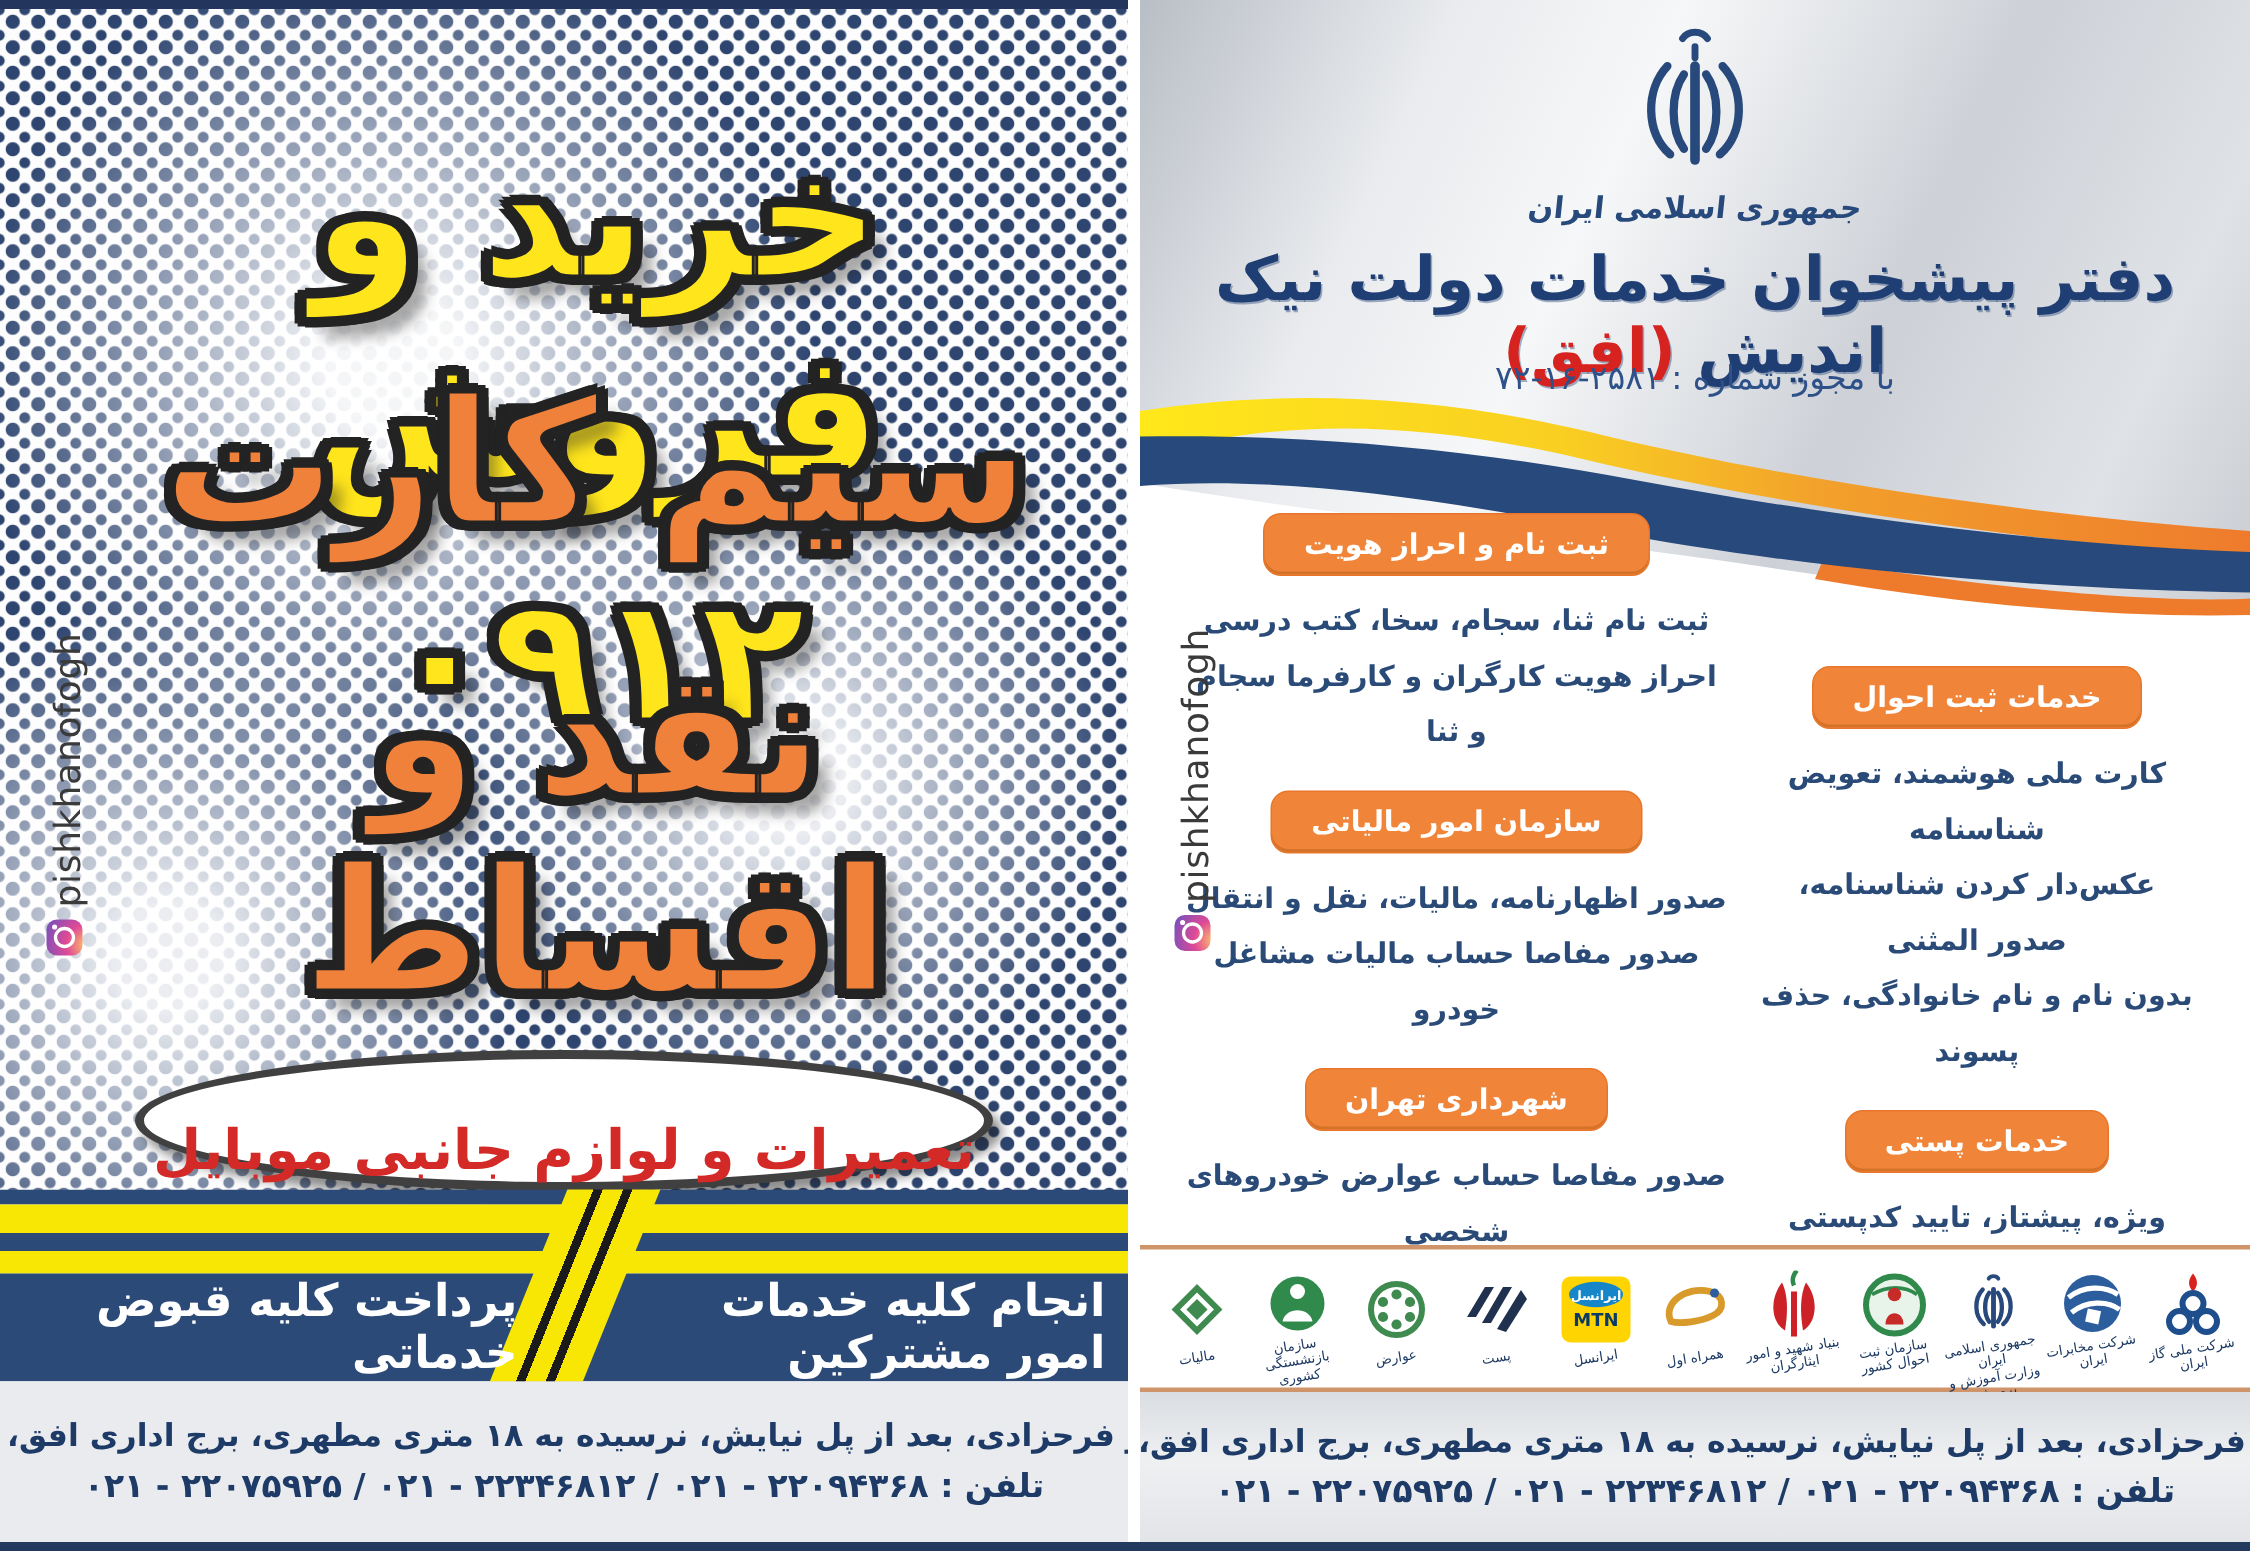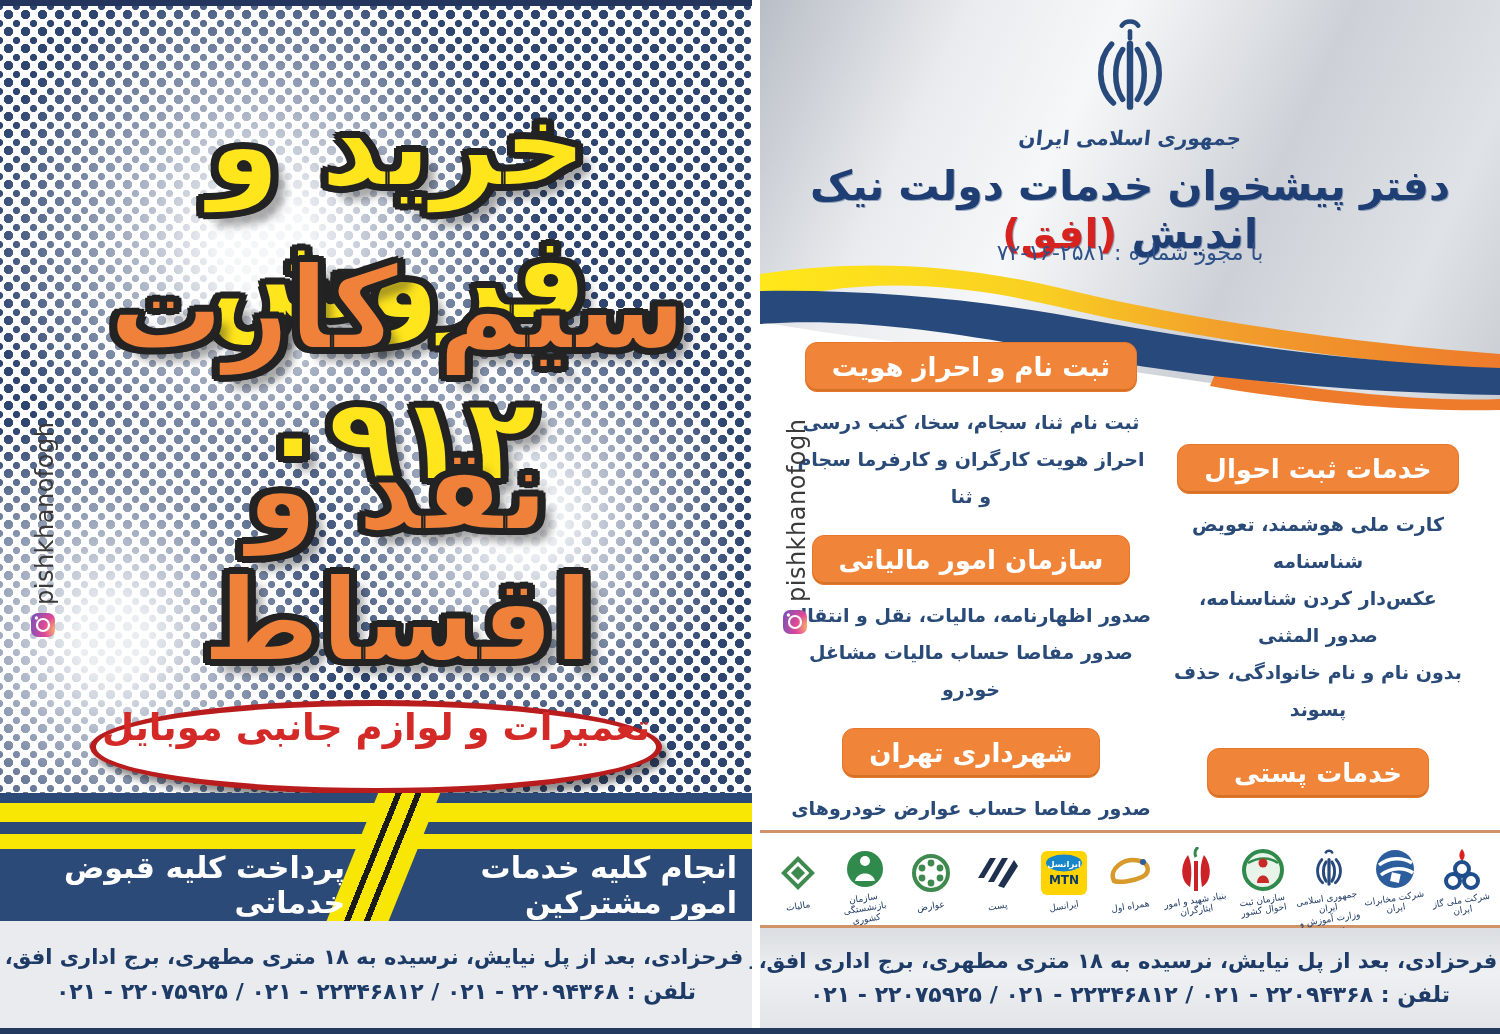--- a/index.html
+++ b/index.html
@@ -26,22 +26,22 @@
         5px 5px 0 #232323,-5px 5px 0 #232323,5px -5px 0 #232323,-5px -5px 0 #232323,
         7px 3px 0 #232323,-7px 3px 0 #232323,7px -3px 0 #232323,-7px -3px 0 #232323,
         13px 13px 9px rgba(35,35,35,.4);padding-left:43px;}
   .c-yellow{color:#ffe51c;}
   .c-orange{color:#f0813a;}
   .hl1{top:78px;font-size:116px;}
   .hl2{top:243px;font-size:114px;}
   .hl3{top:424px;font-size:114px;}
   .hl4{top:590px;font-size:72px;}
   .pill{position:absolute;top:700px;left:50%;transform:translateX(-50%);width:572px;height:94px;
-    background:#ffffff;border:6px solid #b91c1c;border-radius:50%;z-index:7;
-    display:flex;align-items:flex-start;justify-content:center;
+    background:#ffffff;border:6px solid #404040;border-radius:50%;z-index:7;
+    display:flex;align-items:flex-end;justify-content:center;
     box-shadow:6px 7px 7px rgba(30,30,30,.5);}
   .pill span{color:#d32a27;font-size:37px;font-weight:bold;direction:rtl;}
 
   .insta{position:absolute;width:230px;height:30px;transform:rotate(-90deg);
     display:flex;align-items:center;gap:7px;z-index:8;}
   .insta .handle{font-size:24px;color:#3a3a3a;letter-spacing:.5px;}
   .insta-left{left:-70px;top:508px;}
   .insta-right{left:-78px;top:505px;}
 
   .band{position:absolute;left:0;top:793px;width:100%;height:128px;z-index:9;overflow:hidden;}
@@ -78,21 +78,21 @@
     color:#2d5188;font-size:22px;font-weight:normal;}
   .wave{position:absolute;left:0;top:258px;width:740px;height:222px;}
 
   .rp-cols{position:absolute;left:0;top:342px;width:100%;z-index:5;direction:rtl;
     display:flex;gap:18px;padding:0 34px 0 30px;}
   .col{text-align:center;}
   .col-far{width:45%;padding-top:102px;}
   .col-near{width:55%;}
   .section{margin-bottom:20px;}
   .badge{display:inline-block;background:#f0853a;border:1px solid #e0product;border:1px solid #e8762a;border-radius:12px;
-    padding:9px 26px;color:#ffffff;font-size:26px;font-weight:bold;margin-bottom:12px;
+    padding:9px 26px;color:#ffffff;font-size:19px;font-weight:bold;margin-bottom:12px;
     box-shadow:inset 0 -2px 0 rgba(160,80,10,.35);}
   .sline{color:#2a4a78;font-size:19px;font-weight:700;line-height:1.95;}
 
   .logos{position:absolute;left:0;top:830px;width:100%;height:98px;background:#ffffff;z-index:6;
     border-top:3px solid #cf9469;border-bottom:3px solid #cf9469;
     display:flex;direction:ltr;align-items:center;justify-content:space-evenly;padding:2px 4px;}
   .logo-cell{display:flex;flex-direction:column;align-items:center;justify-content:flex-start;width:64px;height:65px;}
   .logo-ic{height:52px;display:flex;align-items:center;justify-content:center;}
   .logo-cap{font-size:9px;color:#1d3a63;text-align:center;line-height:1.15;transform:rotate(-9deg);margin-top:2px;}
 
@@ -188,21 +188,21 @@
         <path d="M0 64 C140 88 300 102 430 122 C560 142 660 146 740 144 L740 222 L0 222 Z" fill="#ffffff"></path>
         <path d="M0 16 C90 2 190 4 300 30 C430 62 600 86 740 96 L740 114 C600 104 430 80 295 48 C185 22 90 20 0 47 Z" fill="url(#yo)"></path>
         <path d="M455 116 C580 136 680 144 740 141 L740 152 C660 154 560 147 450 128 Z" fill="#ee7b2c"></path>
         <path d="M0 33 C110 31 225 42 330 62 C470 88 620 106 740 110 L740 137 C600 135 440 121 310 96 C190 73 90 59 0 66 Z" fill="#27497b"></path>
       </svg>
     </div>
 
     <div class="rp-cols">
       <div class="col col-far" id="col-far">
           <div class="section"><div class="badge">خدمات ثبت احوال</div><div class="sline">کارت ملی هوشمند، تعویض شناسنامه</div><div class="sline">عکس‌دار کردن شناسنامه، صدور المثنی</div><div class="sline">بدون نام و نام خانوادگی، حذف پسوند</div></div>
-          <div class="section"><div class="badge">خدمات پستی</div></div>
+          <div class="section"><div class="badge">خدمات پستی</div><div class="sline">ویژه، پیشتاز، تایید کدپستی</div></div>
           <div class="section"><div class="badge">امور خدماتی</div><div class="sline">درخواست کنتور، جمع آوری، علمک و ...</div><div class="sline">خدمات برق، گاز، تلفن و ...</div></div>
         </div>
       <div class="col col-near" id="col-near">
           <div class="section"><div class="badge">ثبت نام و احراز هویت</div><div class="sline">ثبت نام ثنا، سجام، سخا، کتب درسی</div><div class="sline">احراز هویت کارگران و کارفرما سجام و ثنا</div></div>
           <div class="section"><div class="badge">سازمان امور مالیاتی</div><div class="sline">صدور اظهارنامه، مالیات، نقل و انتقال</div><div class="sline">صدور مفاصا حساب مالیات مشاغل خودرو</div></div>
           <div class="section"><div class="badge">شهرداری تهران</div><div class="sline">صدور مفاصا حساب عوارض خودروهای شخصی</div><div class="sline">پرداخت خلافی، طرح ترافیک، عوارض آزاد راهی</div></div>
           <div class="section"><div class="badge">سازمان بازنشستگان کشوری و تامین اجتماعی</div><div class="sline">صدور فیش حقوقی، صدور حکم حقوقی</div></div>
         </div>
     </div>
 

